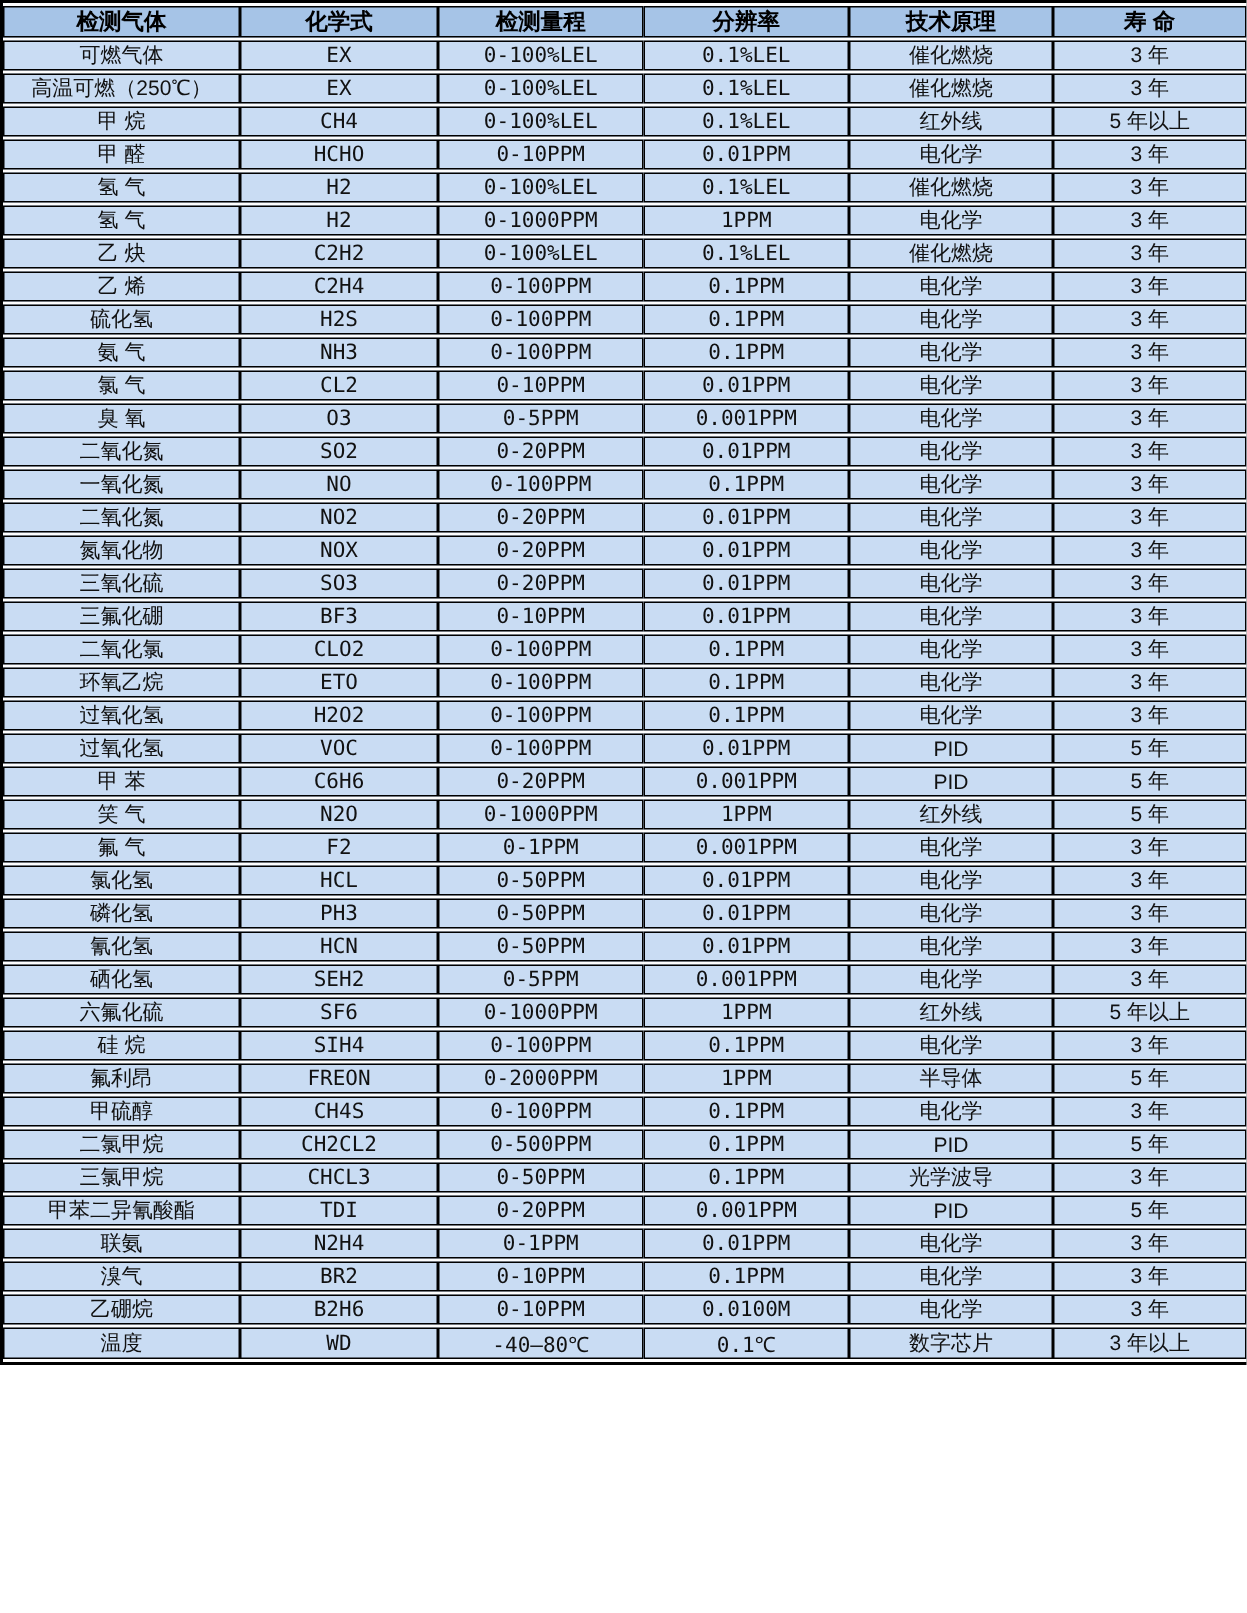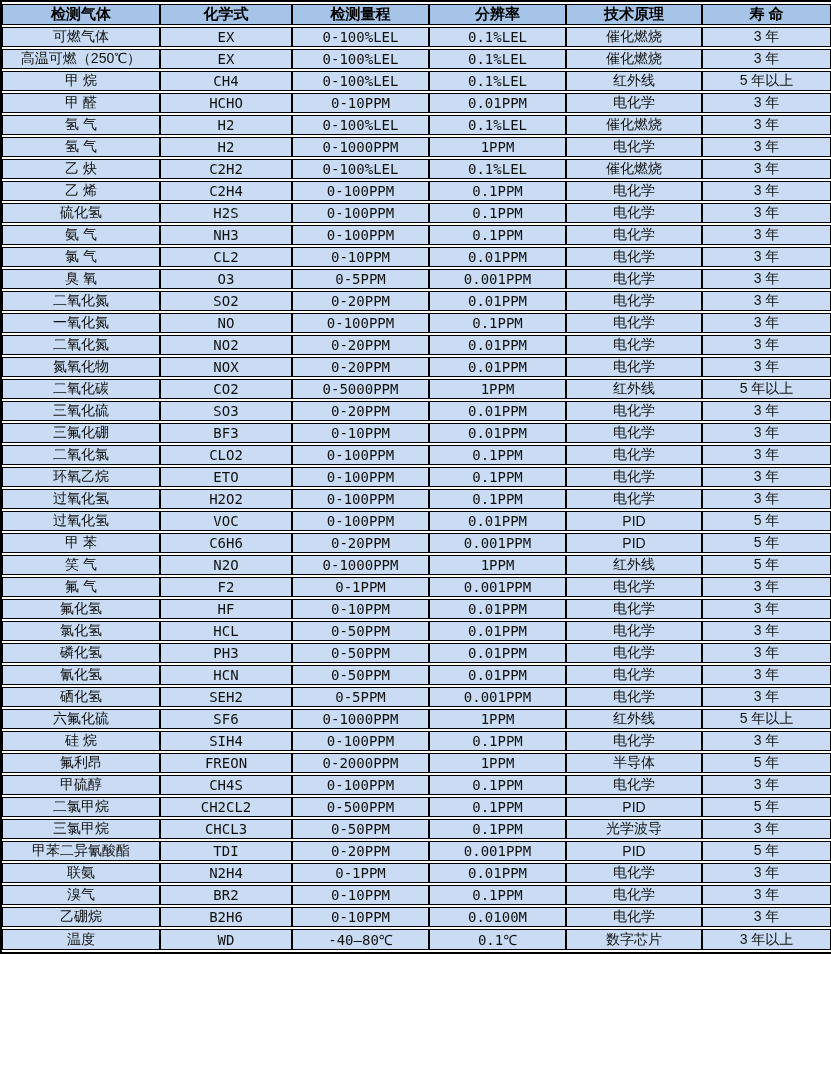--- a/index.html
+++ b/index.html
@@ -200,28 +200,20 @@
         </tr>
         <tr>
           <td class="cjk">氮氧化物</td>
           <td class="mono">NOX</td>
           <td class="mono">0-20PPM</td>
           <td class="mono">0.01PPM</td>
           <td class="cjk">电化学</td>
           <td class="cjk">3 年</td>
         </tr>
         <tr>
-          <td class="cjk">二氧化碳</td>
-          <td class="mono">CO2</td>
-          <td class="mono">0-5000PPM</td>
-          <td class="mono">1PPM</td>
-          <td class="cjk">红外线</td>
-          <td class="cjk">5 年以上</td>
-        </tr>
-        <tr>
           <td class="cjk">三氧化硫</td>
           <td class="mono">SO3</td>
           <td class="mono">0-20PPM</td>
           <td class="mono">0.01PPM</td>
           <td class="cjk">电化学</td>
           <td class="cjk">3 年</td>
         </tr>
         <tr>
           <td class="cjk">三氟化硼</td>
           <td class="mono">BF3</td>
@@ -276,28 +268,20 @@
           <td class="mono">0-1000PPM</td>
           <td class="mono">1PPM</td>
           <td class="cjk">红外线</td>
           <td class="cjk">5 年</td>
         </tr>
         <tr>
           <td class="cjk">氟 气</td>
           <td class="mono">F2</td>
           <td class="mono">0-1PPM</td>
           <td class="mono">0.001PPM</td>
-          <td class="cjk">电化学</td>
-          <td class="cjk">3 年</td>
-        </tr>
-        <tr>
-          <td class="cjk">氟化氢</td>
-          <td class="mono">HF</td>
-          <td class="mono">0-10PPM</td>
-          <td class="mono">0.01PPM</td>
           <td class="cjk">电化学</td>
           <td class="cjk">3 年</td>
         </tr>
         <tr>
           <td class="cjk">氯化氢</td>
           <td class="mono">HCL</td>
           <td class="mono">0-50PPM</td>
           <td class="mono">0.01PPM</td>
           <td class="cjk">电化学</td>
           <td class="cjk">3 年</td>

